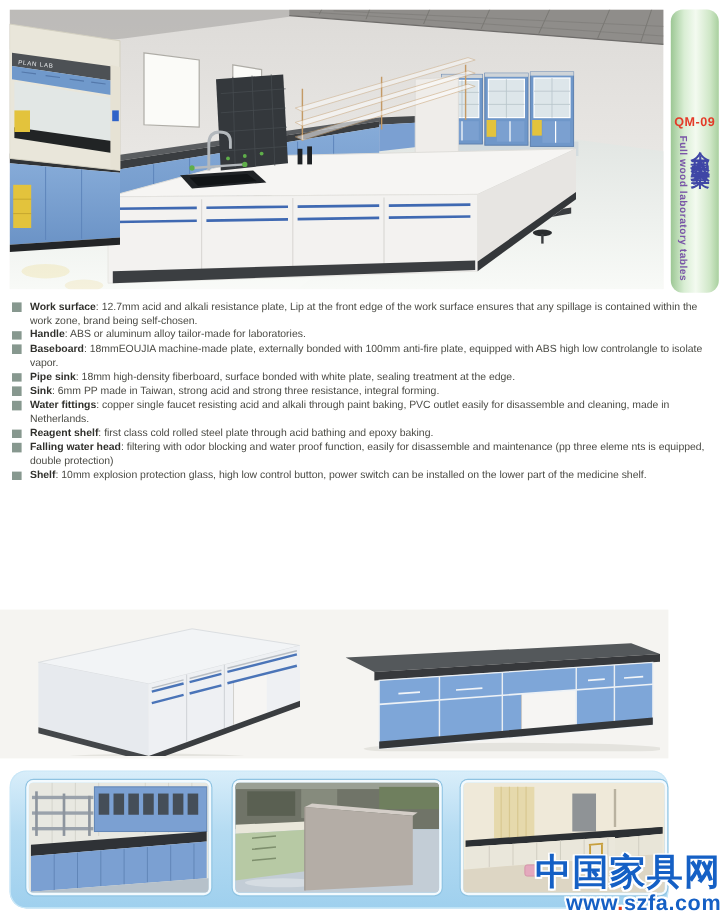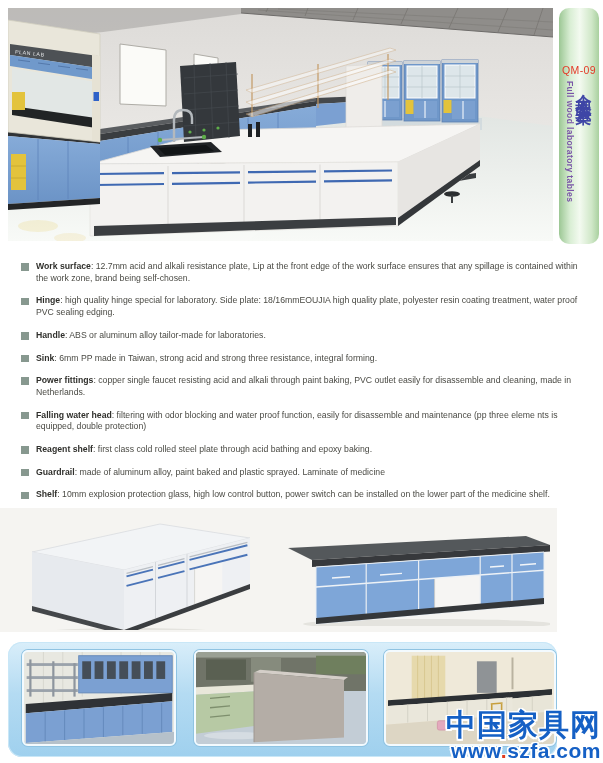--- a/index.html
+++ b/index.html
@@ -11,34 +11,34 @@
   
   .hero{position:absolute;left:8px;top:8px;width:545px;height:233px;}
   .hero svg{display:block;width:100%;height:100%;}
   
   .banner{
     position:absolute;left:559px;top:8px;width:40px;height:236px;
     border-radius:10px;
     background:linear-gradient(90deg,#9cc794 0%,#d9eed4 28%,#f3faf0 52%,#cfe7c7 82%,#a9d09f 100%);
     display:flex;flex-direction:column;align-items:center;
   }
-  .banner-model{margin-top:56px;color:#e43a28;font-weight:normal;font-size:10.5px;letter-spacing:.4px;}
+  .banner-model{margin-top:88px;color:#e43a28;font-weight:bold;font-size:10.5px;letter-spacing:.4px;}
   .banner-titles{display:flex;flex-direction:row;align-items:flex-start;margin-top:5px;gap:1px;}
   .banner-title-en{
     writing-mode:vertical-rl;font-size:8.5px;font-weight:bold;color:#7a55a8;letter-spacing:.4px;line-height:1;
   }
   .banner-title-cn{
     writing-mode:vertical-rl;text-orientation:upright;
     font-size:16px;font-weight:bold;color:#3f46a6;letter-spacing:3px;line-height:1.1;
     font-family:"DejaVu Sans", sans-serif;
   }
   
   .specs{position:absolute;left:10px;top:250px;width:586px;list-style:none;margin:0;padding:0;}
   .spec-item{
-    position:relative;padding-left:15px;margin:11px;
+    position:relative;padding-left:15px;margin:0;
     font-size:8.7px;line-height:11.7px;color:#4a4a44;text-align:left;
   }
   .spec-bullet{
     position:absolute;left:0;top:2.2px;width:7.5px;height:7.5px;background:#87988f;
   }
   .spec-term{font-weight:bold;color:#30302c;}
   
   .strip{position:absolute;left:0;top:508px;width:557px;height:124px;background:#f5f4f1;}
   .render{position:absolute;}
   .render svg{display:block;width:100%;height:100%;}
@@ -63,21 +63,21 @@
   
   .watermark{
     position:absolute;right:2px;bottom:2px;text-align:right;line-height:1.0;
     font-family:Liberation Sans, sans-serif;
   }
   .wm-outline{
     text-shadow:-1.5px -1.5px 0 #fff,1.5px -1.5px 0 #fff,-1.5px 1.5px 0 #fff,1.5px 1.5px 0 #fff,
                 0 -1.5px 0 #fff,0 1.5px 0 #fff,-1.5px 0 0 #fff,1.5px 0 0 #fff;
   }
   .wm-name{font-size:30px;font-weight:bold;color:#1560c5;letter-spacing:1px;}
-  .wm-url{font-size:21px;font-weight:bold;color:#1560c5;letter-spacing:.5px;}
+  .wm-url{font-size:18px;font-weight:bold;color:#1560c5;letter-spacing:.5px;}
   .wm-dot{color:#e03a1c;}
 </style>
 </head>
 <body>
 
 <div class="hero">
 <svg viewBox="0 0 545 233" preserveAspectRatio="none">
   <defs>
     <linearGradient id="wallG" x1="0" y1="0" x2="0" y2="1">
       <stop offset="0" stop-color="#dddbd8"></stop>
@@ -250,27 +250,27 @@
 <div class="banner">
   <div class="banner-model">QM-09</div>
   <div class="banner-titles">
     <span class="banner-title-en">Full wood laboratory tables</span>
     <span class="banner-title-cn">全木型实验桌</span>
   </div>
 </div>
 
 <ul class="specs">
   <li class="spec-item"><span class="spec-bullet"></span><span class="spec-term">Work surface</span><span>: 12.7mm acid and alkali resistance plate, Lip at the front edge of the work surface ensures that any spillage is contained within the work zone, brand being self-chosen.</span></li>
-  <li class="spec-item"><span class="spec-bullet"></span><span class="spec-term">Hinge</span><span>: high quality hinge special for laboratory. Side plate: 18/16mmEOUJIA high quality plate, polyester resin coating treatment, water proof PVC sealing edging.</span></li>
   <li class="spec-item"><span class="spec-bullet"></span><span class="spec-term">Handle</span><span>: ABS or aluminum alloy tailor-made for laboratories.</span></li>
+  <li class="spec-item"><span class="spec-bullet"></span><span class="spec-term">Baseboard</span><span>: 18mmEOUJIA machine-made plate, externally bonded with 100mm anti-fire plate, equipped with ABS high low controlangle to isolate vapor.</span></li>
+  <li class="spec-item"><span class="spec-bullet"></span><span class="spec-term">Pipe sink</span><span>: 18mm high-density fiberboard, surface bonded with white plate, sealing treatment at the edge.</span></li>
   <li class="spec-item"><span class="spec-bullet"></span><span class="spec-term">Sink</span><span>: 6mm PP made in Taiwan, strong acid and strong three resistance, integral forming.</span></li>
-  <li class="spec-item"><span class="spec-bullet"></span><span class="spec-term">Power fittings</span><span>: copper single faucet resisting acid and alkali through paint baking, PVC outlet easily for disassemble and cleaning, made in Netherlands.</span></li>
+  <li class="spec-item"><span class="spec-bullet"></span><span class="spec-term">Water fittings</span><span>: copper single faucet resisting acid and alkali through paint baking, PVC outlet easily for disassemble and cleaning, made in Netherlands.</span></li>
+  <li class="spec-item"><span class="spec-bullet"></span><span class="spec-term">Reagent shelf</span><span>: first class cold rolled steel plate through acid bathing and epoxy baking.</span></li>
   <li class="spec-item"><span class="spec-bullet"></span><span class="spec-term">Falling water head</span><span>: filtering with odor blocking and water proof function, easily for disassemble and maintenance (pp three eleme nts is equipped, double protection)</span></li>
-  <li class="spec-item"><span class="spec-bullet"></span><span class="spec-term">Reagent shelf</span><span>: first class cold rolled steel plate through acid bathing and epoxy baking.</span></li>
-  <li class="spec-item"><span class="spec-bullet"></span><span class="spec-term">Guardrail</span><span>: made of aluminum alloy, paint baked and plastic sprayed. Laminate of medicine</span></li>
   <li class="spec-item"><span class="spec-bullet"></span><span class="spec-term">Shelf</span><span>: 10mm explosion protection glass, high low control button, power switch can be installed on the lower part of the medicine shelf.</span></li>
 </ul>
 
 <div class="strip">
 
   <div class="render render-white">
   <svg viewBox="0 0 230 112" preserveAspectRatio="none">
     <ellipse cx="105" cy="116" rx="100" ry="6" fill="#e4e3de"></ellipse>
     <polygon points="6,34 134,6 224,20 98,52" fill="#f2f4f6" stroke="#d9dce0" stroke-width=".8"></polygon>
     <polygon points="6,34 98,52 98,112 6,88" fill="#e7eaee"></polygon>

